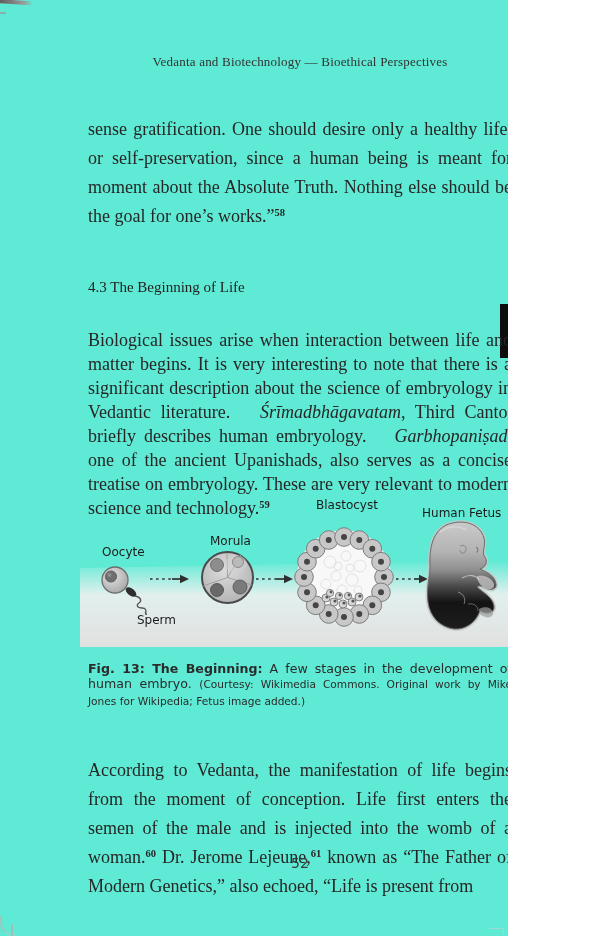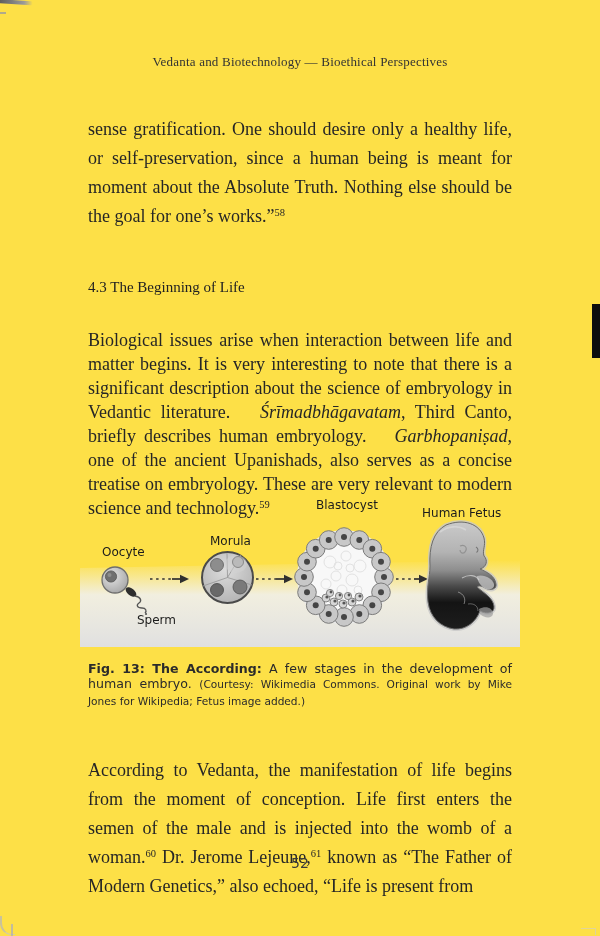--- a/index.html
+++ b/index.html
@@ -3,21 +3,21 @@
 <meta charset="utf-8">
 <style>
   :root{
     --c-ink:#262626;
     --c-caption_ink:#2b2b2b;
     --c-tab:#0d0d0d;
     --c-figure_label_ink:#1c1c1c;
   }
   html,body{margin:0;padding:0;background:#ffffff;}
   .page{
-    position:relative;width:600px;height:936px;background:#fde047;
+    position:relative;width:508px;height:936px;background:#5eead4;
     overflow:hidden;font-family:"Liberation Serif",serif;color:var(--c-ink);
   }
   
   .running-head{
     position:absolute;top:54px;left:0;width:600px;text-align:center;
     font-size:13px;color:#333;letter-spacing:.2px;
   }
   
   .para{
     position:absolute;left:88px;width:424px;text-align:justify;
@@ -27,21 +27,21 @@
   #para1{top:97px;}
   #para2{top:200px;}
   #para3{top:310px;}
   #para4{top:716px;margin-top:40px;}
   .section-heading{
     position:absolute;left:88px;top:279px;width:424px;margin:0;
     font-size:15px;font-weight:normal;color:#222;
   }
   .seg-i{font-style:italic;margin-left:20px;}
   .seg-b{font-weight:bold;}
-  .seg-sup{font-size:10.5px;vertical-align:6px;line-height:0;}
+  .seg-sup{font-size:10.5px;vertical-align:6px;line-height:0;font-weight:bold;}
   
   .figure-wrap{position:absolute;left:80px;top:492px;width:440px;height:155px;}
   .figlabel{font-family:"DejaVu Sans",sans-serif;font-size:12px;fill:var(--c-figure_label_ink);}
   .bcell{fill:#c8c8c8;stroke:#7c7c7c;stroke-width:1;}
   .bnuc{fill:#454545;}
   .icmcell{fill:#d6d6d6;stroke:#6f6f6f;stroke-width:.8;}
   .icmnuc{fill:#555;}
   .arrow-dash{stroke:#2f2f2f;stroke-width:1.6;stroke-dasharray:2.5 3.6;}
   .arrow-solid{stroke:#2f2f2f;stroke-width:1.7;}
   .arrow-head{fill:#2f2f2f;}
@@ -288,19 +288,19 @@
         <path d="M380,54 c5,-2 8,2 5,6 c-2,2 -5,1 -5,-2" fill="none" stroke="#8f8f8f" stroke-width="1.2" opacity="0.9"></path>
         <path d="M360,40 c8,-6 18,-7 26,-2" fill="none" stroke="#dedede" stroke-width="1.6" opacity="0.6"></path>
         <path d="M396,55 c2.5,1.5 2.5,4 0.5,5.5" fill="none" stroke="#777" stroke-width="1.1"></path>
         <path d="M382,86 c7,-4 14,-3 17,2" fill="none" stroke="#e0e0e0" stroke-width="1.1" opacity="0.65"></path>
         <path d="M378,100 c6,2 8,7 6,12" fill="none" stroke="#dcdcdc" stroke-width="1" opacity="0.5"></path>
         <path d="M388,112 c6,-1 10,2 10,7" fill="none" stroke="#cfcfcf" stroke-width="1" opacity="0.4"></path>
       </g>
     </svg>
   </div>
 
-  <p class="caption"><span class="seg-b">Fig. 13: The According:</span><span> A few stages in the development of human embryo. </span><span class="seg-small">(Courtesy: Wikimedia Commons. Original work by Mike Jones for Wikipedia; Fetus image added.)</span></p>
+  <p class="caption"><span class="seg-b">Fig. 13: The Beginning:</span><span> A few stages in the development of human embryo. </span><span class="seg-small">(Courtesy: Wikimedia Commons. Original work by Mike Jones for Wikipedia; Fetus image added.)</span></p>
 
   <p class="para" id="para4"><span>According to Vedanta, the manifestation of life begins from the moment of conception. Life first enters the semen of the male and is injected into the womb of a woman.</span><span class="seg-sup">60</span><span> Dr. Jerome Lejeune,</span><span class="seg-sup">61</span><span> known as “The Father of Modern Genetics,” also echoed, “Life is present from</span></p>
 
   <div class="page-number">52</div>
 
 </div>
 
 </body></html>

